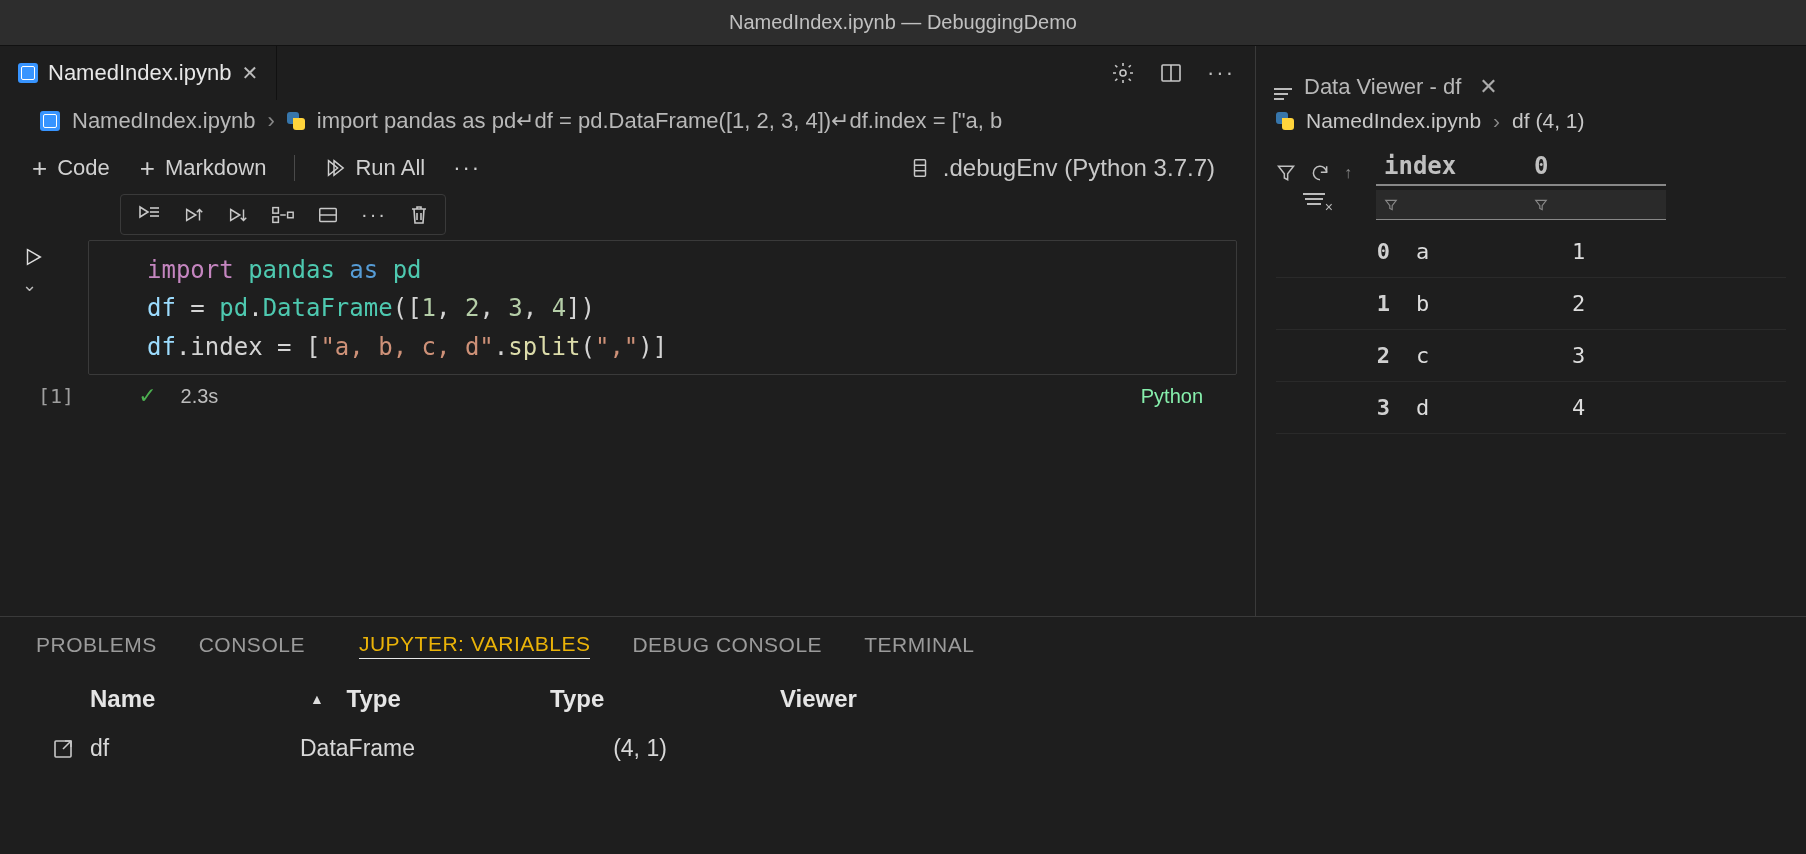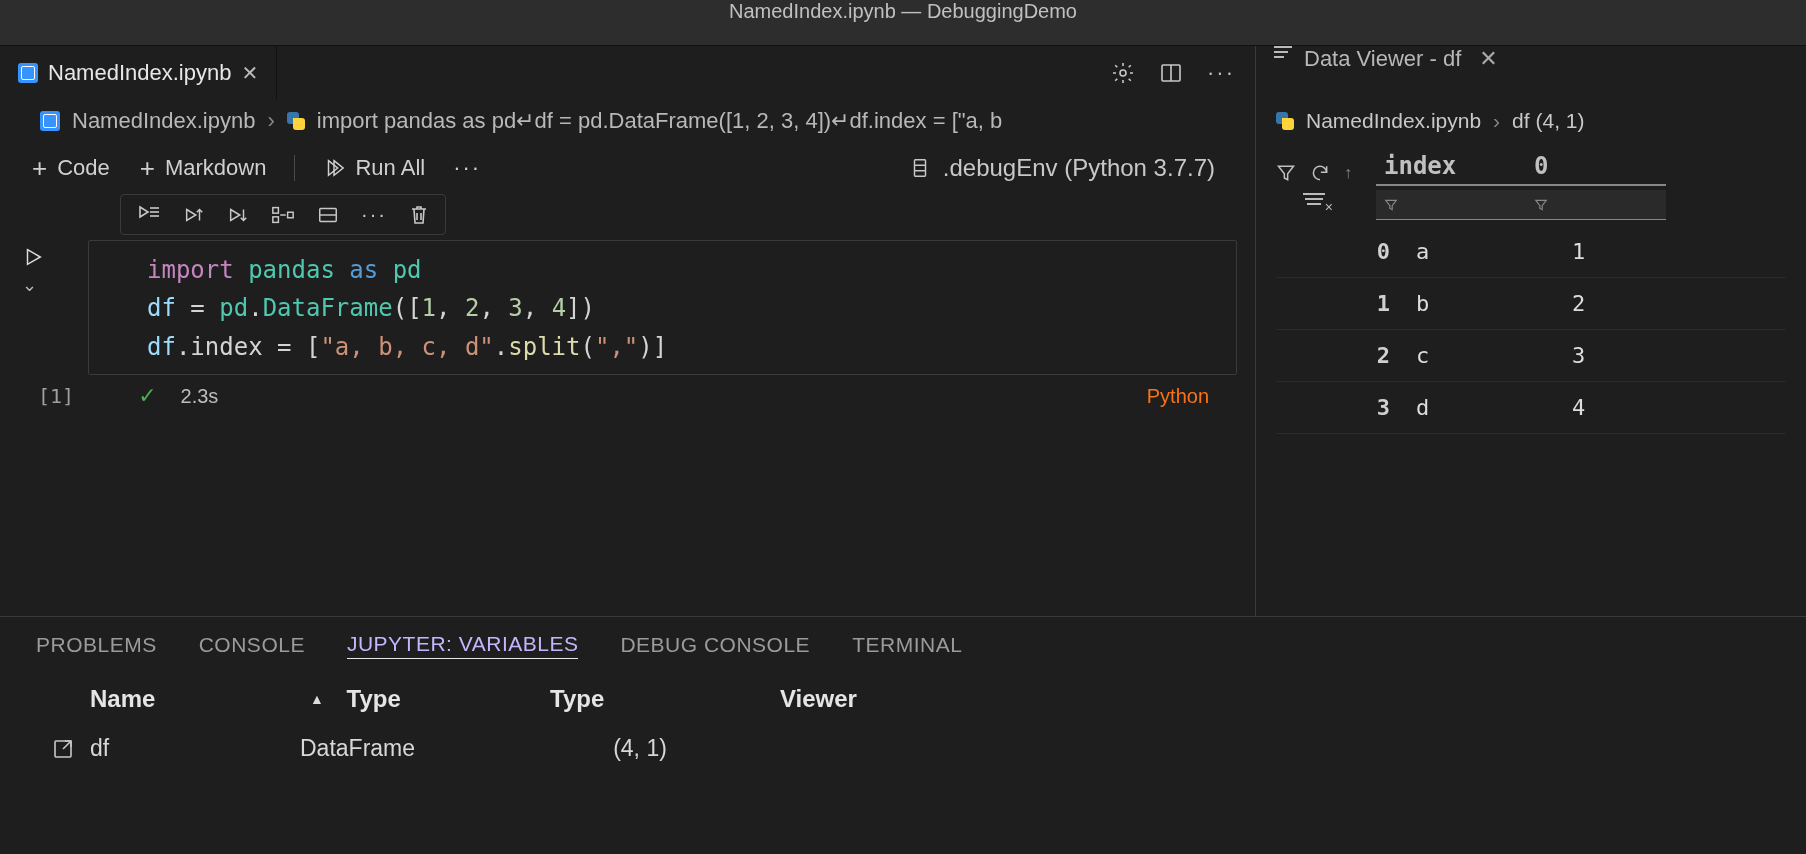--- a/index.html
+++ b/index.html
@@ -8,21 +8,21 @@
   background: #1e1e1e;
   font-family: -apple-system, BlinkMacSystemFont, "Segoe UI", sans-serif;
   color: #cccccc;
   overflow: hidden;
   font-size: 16px;
 }
 .titlebar {
   height: 46px;
   background: #2d2d2d;
   display: flex;
-  align-items: flex-start;
+  align-items: center;
   justify-content: center;
   color: #c0c0c0;
   font-size: 20px;
   border-bottom: 1px solid #111;
 }
 .main {
   display: flex;
   height: 570px;
 }
 .editor-pane {
@@ -150,25 +150,25 @@
   display:flex;
   align-items:center;
   padding: 8px 28px 8px 38px;
   color:#bdbdbd;
   font-size:20px;
   gap: 24px;
 }
 .status-row .exec { font-family: ui-monospace, Menlo, monospace; color:#9f9f9f; }
 .status-row .check { color:#4caf50; font-size:22px; margin-left:40px;}
 .status-row .spacer { flex:1; }
-.status-row .lang { color:#f97316; margin-right: 18px; }
+.status-row .lang { color:#86efac; margin-right: 24px; }
 
 
 .dv-tabs { height:54px; display:flex; align-items:center; }
-.dv-tab { display:flex; align-items:flex-start; gap:12px; padding:0 18px; font-size:22px; color:#b8b8b8; height:54px;}
+.dv-tab { display:flex; align-items:flex-end; gap:12px; padding:0 18px; font-size:22px; color:#b8b8b8; height:54px;}
 .dv-tab .close { margin-left:6px; color:#aaa; }
 .dv-bars { display:inline-flex; flex-direction:column; gap:3px; }
 .dv-bars span { width:18px; height:2px; background:#bbb; display:block;}
 .dv-bars span:nth-child(2){width:14px;}
 .dv-bars span:nth-child(3){width:10px;}
 
 .dv-crumb { height:42px; display:flex; align-items:center; gap:12px; padding:0 20px; font-size:21px; color:#c8c8c8;}
 .dv-controls { display:flex; align-items:center; gap:18px; padding: 6px 20px; color:#c0c0c0; }
 .dv-controls .hdr { font-family: ui-monospace, Menlo, monospace; font-size:24px; font-weight:600; padding:4px 8px; }
 .dv-controls .col1 { width: 150px; text-align:left; margin-left: 6px; border-bottom:2px solid #888;}
@@ -199,21 +199,21 @@
 .panel-tabs {
   height:56px;
   display:flex;
   align-items:center;
   gap: 42px;
   padding: 0 36px;
   font-size: 21px;
   color:#9b9b9b;
   letter-spacing: 0.5px;
 }
-.panel-tab.active { color:#c4b5fd; border-bottom:1px solid #e8e8e8; padding-bottom:2px;}
+.panel-tab.active { color:#eab308; border-bottom:1px solid #e8e8e8; padding-bottom:2px;margin-left:12px;}
 .var-header {
   display:flex;
   align-items:center;
   padding: 12px 36px 12px 90px;
   gap: 10px;
   color:#e5e5e5;
   font-size: 24px;
   font-weight:600;
 }
 .var-header .col { display:flex; align-items:center; gap:8px;}

